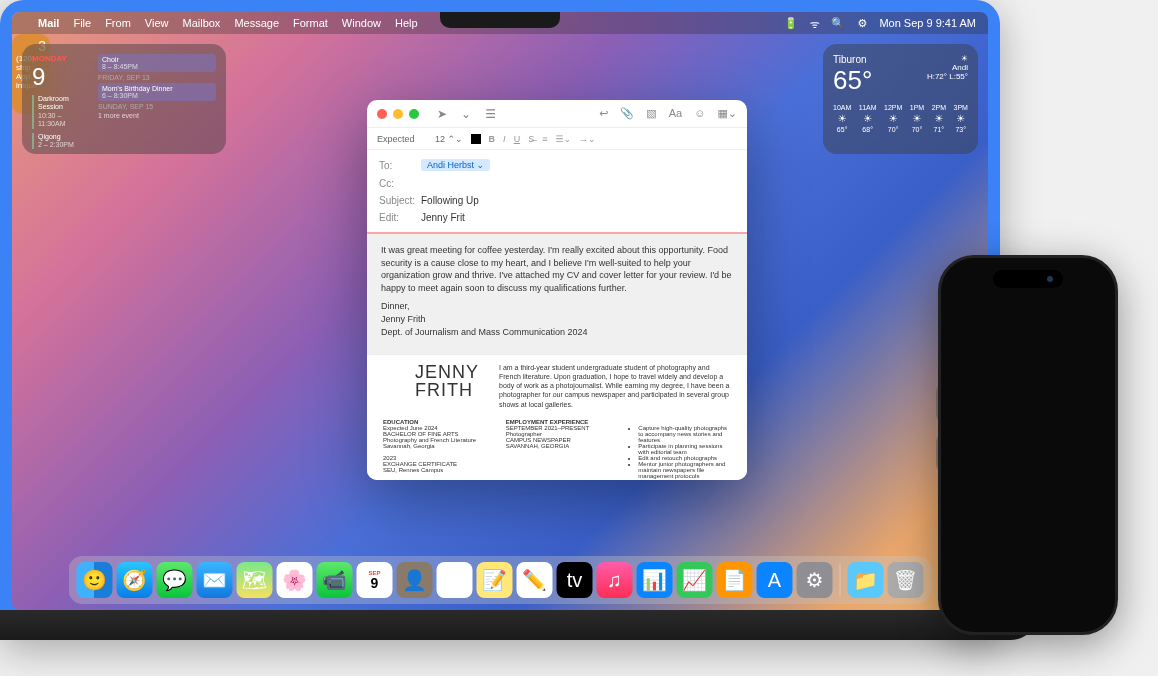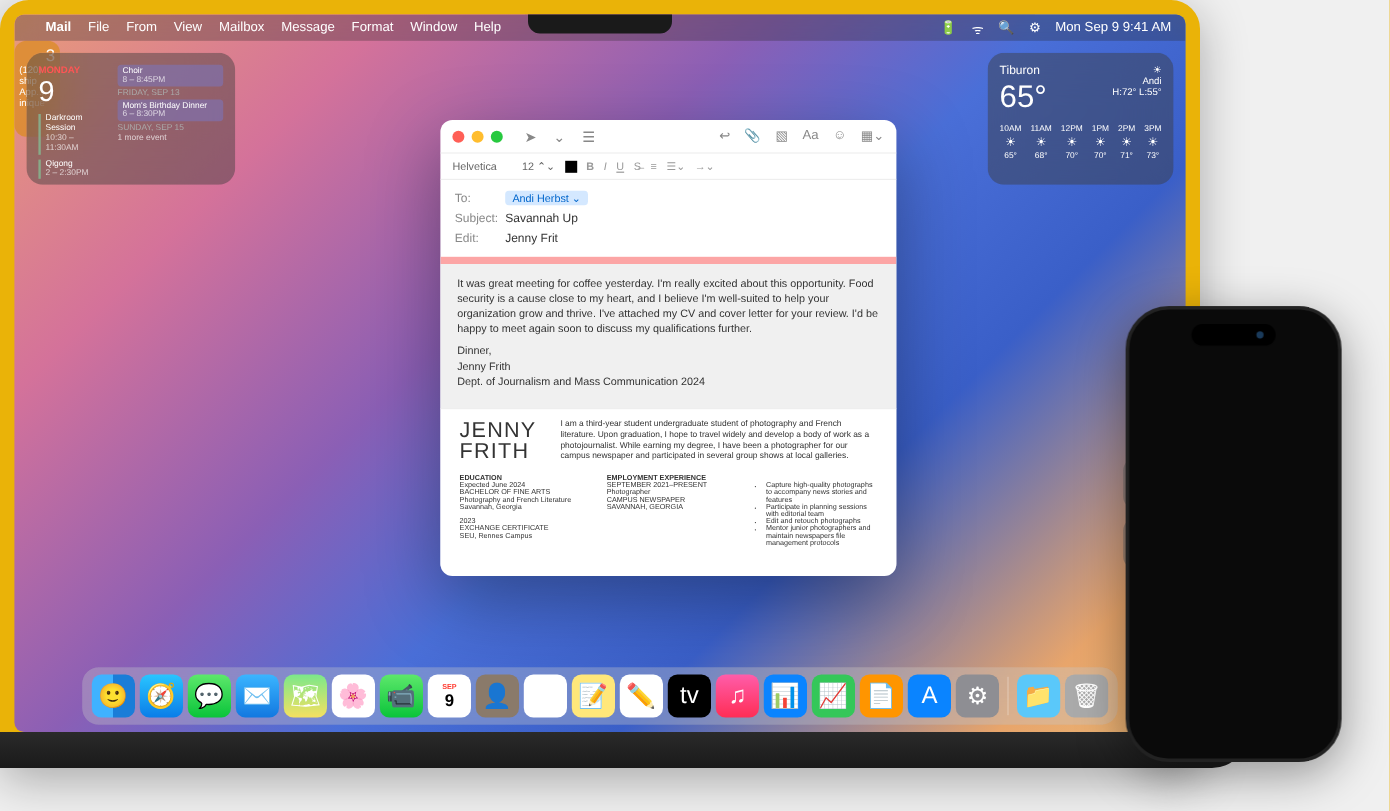--- a/index.html
+++ b/index.html
@@ -1,30 +1,30 @@
 <!DOCTYPE html>
 <html><head>
 <meta charset="utf-8">
 <style>
 * { margin: 0; padding: 0; box-sizing: border-box; font-family: -apple-system, BlinkMacSystemFont, "Helvetica Neue", sans-serif; }
 body { background: #f0f0f0; width: 1158px; height: 676px; position: relative; overflow: hidden; }
 
-.laptop-frame { position: absolute; left: 0; top: 0; width: 1000px; height: 640px; background: #eab308; border-radius: 24px 24px 12px 12px; padding: 12px 12px 0 12px; box-shadow: 0 10px 40px rgba(0,0,0,.3); }
+.laptop-frame { position: absolute; left: 0; top: 0; width: 1000px; height: 640px; background: #3b82f6; border-radius: 24px 24px 12px 12px; padding: 12px 12px 0 12px; box-shadow: 0 10px 40px rgba(0,0,0,.3); }
 .laptop-base { position: absolute; bottom: 0; left: -40px; width: 1080px; height: 30px; background: linear-gradient(180deg, #2a2a2a, #1a1a1a); border-radius: 0 0 40px 40px; }
 .notch { position: absolute; top: 12px; left: 50%; transform: translateX(-50%); width: 120px; height: 16px; background: #1a1a1a; border-radius: 0 0 10px 10px; z-index: 100; }
 
 .screen { width: 100%; height: 598px; border-radius: 8px; overflow: hidden; position: relative; background: linear-gradient(135deg, #e89b7a 0%, #d4729a 20%, #8b5fb5 40%, #4a6fd8 55%, #3a5fc8 70%, #e8a56b 90%, #eab676 100%); }
 
 .menubar { height: 22px; background: rgba(40,40,40,.3); backdrop-filter: blur(10px); display: flex; align-items: center; padding: 0 12px; font-size: 11px; color: #fff; justify-content: space-between; }
 .menubar-left { display: flex; gap: 14px; align-items: center; }
 .menubar-right { display: flex; gap: 12px; align-items: center; }
 .apple-logo { font-size: 14px; }
 
 .widget { position: absolute; background: rgba(60,60,60,.45); backdrop-filter: blur(20px); border-radius: 14px; color: #fff; padding: 10px; font-size: 9px; }
-.calendar-widget { top: 32px; left: 10px; width: 174px; height: 110px; display: flex; gap: 8px; }
+.calendar-widget { top: 32px; left: 10px; width: 204px; height: 110px; display: flex; gap: 8px; }
 .cal-left { width: 58px; }
 .cal-day-name { font-size: 8px; text-transform: uppercase; color: #ff5555; font-weight: 600; }
 .cal-day-num { font-size: 24px; font-weight: 300; }
 .cal-event { font-size: 7px; border-left: 2px solid #8a8; padding-left: 4px; margin-top: 4px; line-height: 1.2; }
 .cal-right { flex: 1; font-size: 7px; }
 .cal-r-event { background: rgba(120,120,200,.5); border-radius: 3px; padding: 2px 4px; margin-bottom: 2px; }
 .cal-r-header { font-size: 7px; color: #aaa; margin: 2px 0; }
 
 .weather-widget { top: 32px; right: 10px; width: 155px; height: 110px; }
 .weather-loc { font-size: 10px; }
@@ -47,34 +47,34 @@
 .tl-yellow { background: #ffbd2e; }
 .tl-green { background: #27c93f; }
 .mail-toolbar-icons { display: flex; gap: 14px; margin-left: 12px; color: #888; font-size: 12px; flex: 1; }
 .mail-toolbar-right { display: flex; gap: 12px; color: #888; font-size: 11px; }
 
 .format-bar { height: 22px; border-bottom: 1px solid #eee; display: flex; align-items: center; padding: 0 10px; gap: 8px; font-size: 9px; color: #666; }
 .font-name { min-width: 50px; }
 .color-swatch { width: 10px; height: 10px; background: #000; }
 .fmt-btn { color: #999; cursor: pointer; }
 
-.mail-headers { padding: 6px 12px; border-bottom: 6px solid #fca5a5; }
+.mail-headers { padding: 6px 12px; border-bottom: 2px solid #fca5a5; }
 .mail-row { display: flex; align-items: center; padding: 3px 0; font-size: 10px; }
 .mail-label { width: 42px; color: #888; }
 .recipient-chip { background: #d4e8ff; color: #0066cc; padding: 1px 6px; border-radius: 3px; font-size: 9px; }
 
 .rewrite-popup { position: absolute; top: 114px; left: 64px; background: #fff; border: 1px solid #ddd; border-radius: 6px; box-shadow: 0 2px 10px rgba(0,0,0,.15); display: flex; align-items: center; height: 22px; font-size: 9px; z-index: 10; }
 .rewrite-btn { padding: 0 10px; display: flex; align-items: center; gap: 4px; color: #555; cursor: pointer; height: 100%; }
 .rewrite-done { background: #0a84ff; color: #fff; border-radius: 0 5px 5px 0; padding: 0 10px; }
 
 .mail-body { padding: 10px 14px; font-size: 9px; line-height: 1.4; background: #f0f0f0; color: #333; }
 .mail-body p { margin-bottom: 6px; }
 
 .attachment { background: #fff; padding: 8px 16px 16px 16px; border-top: 1px solid #eee; }
-.cv-grid { display: flex; gap: 20px; }
+.cv-grid { display: flex; gap: 20px; margin-left: 32px; }
 .cv-name { font-size: 18px; font-weight: 300; letter-spacing: 1px; line-height: 1; }
 .cv-bio { font-size: 7px; line-height: 1.3; flex: 1; }
 .cv-sections { display: flex; gap: 20px; margin-top: 10px; font-size: 6px; }
 .cv-col { flex: 1; }
 .cv-col ul { list-style: disc; margin-left: 10px; }
 
 .dock { position: absolute; bottom: 6px; left: 50%; transform: translateX(-50%); height: 48px; background: rgba(200,200,200,.35); backdrop-filter: blur(20px); border-radius: 14px; display: flex; align-items: center; padding: 0 8px; gap: 4px; }
 .dock-item { width: 36px; height: 36px; border-radius: 8px; display: flex; align-items: center; justify-content: center; font-size: 20px; color: #fff; cursor: pointer; }
 .dock-sep { width: 1px; height: 32px; background: rgba(255,255,255,.3); margin: 0 3px; }
 
@@ -232,40 +232,44 @@
           <span>↩</span>
           <span>📎</span>
           <span>▧</span>
           <span>Aa</span>
           <span>☺</span>
           <span>▦⌄</span>
         </div>
       </div>
 
       <div class="format-bar">
-        <span class="font-name">Helvetica</span>
+        <span class="font-name">Expected</span>
         <span><span>12</span> ⌃⌄</span>
         <span class="color-swatch"></span>
         <span class="fmt-btn"><b>B</b></span>
         <span class="fmt-btn"><i>I</i></span>
         <span class="fmt-btn"><u>U</u></span>
         <span class="fmt-btn">S̶</span>
         <span class="fmt-btn">≡</span>
         <span class="fmt-btn">☰⌄</span>
         <span class="fmt-btn">→⌄</span>
       </div>
 
       <div class="mail-headers">
         <div class="mail-row">
           <span class="mail-label">To:</span>
           <span class="recipient-chip"><span>Andi Herbst</span> ⌄</span>
         </div>
         <div class="mail-row">
+          <span class="mail-label">Cc:</span>
+          <span style="flex:1;height:12px"></span>
+        </div>
+        <div class="mail-row">
           <span class="mail-label">Subject:</span>
-          <span>Savannah Up</span>
+          <span>Following Up</span>
         </div>
         <div class="mail-row">
           <span class="mail-label">Edit:</span>
           <span>Jenny Frit</span>
         </div>
       </div>
 
 
       <div class="mail-body">
         <p>It was great meeting for coffee yesterday. I'm really excited about this opportunity. Food security is a cause close to my heart, and I believe I'm well-suited to help your organization grow and thrive. I've attached my CV and cover letter for your review. I'd be happy to meet again soon to discuss my qualifications further.</p>

